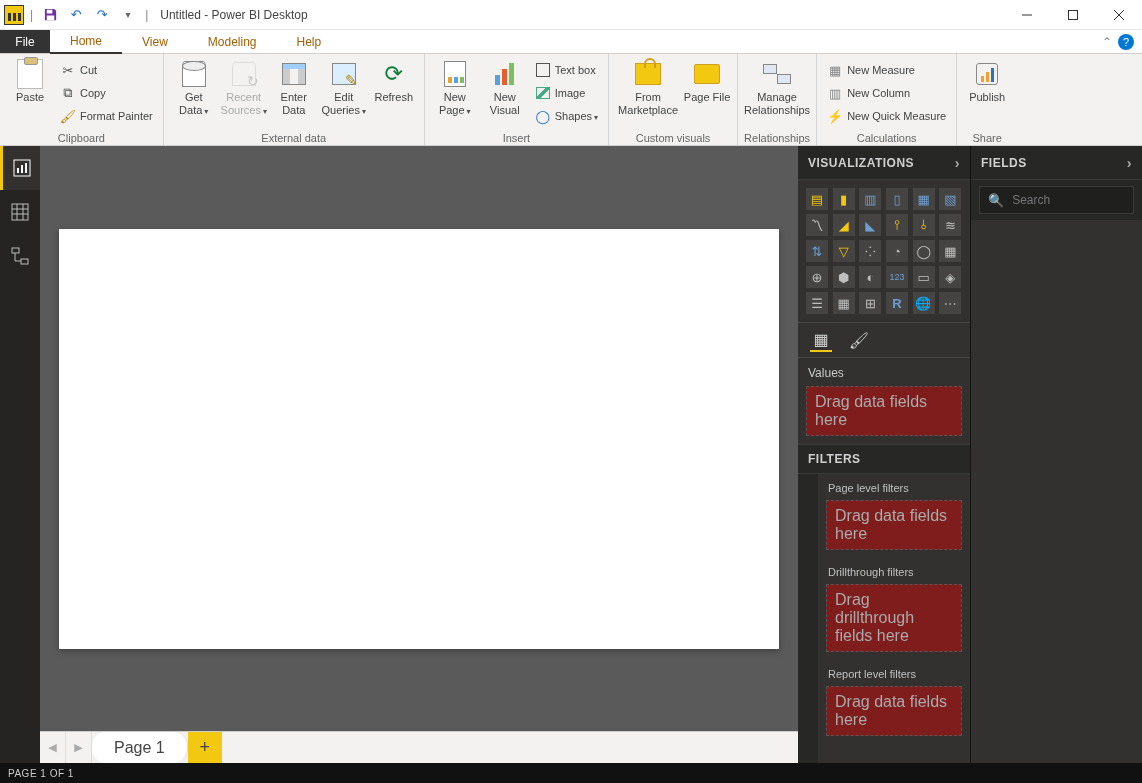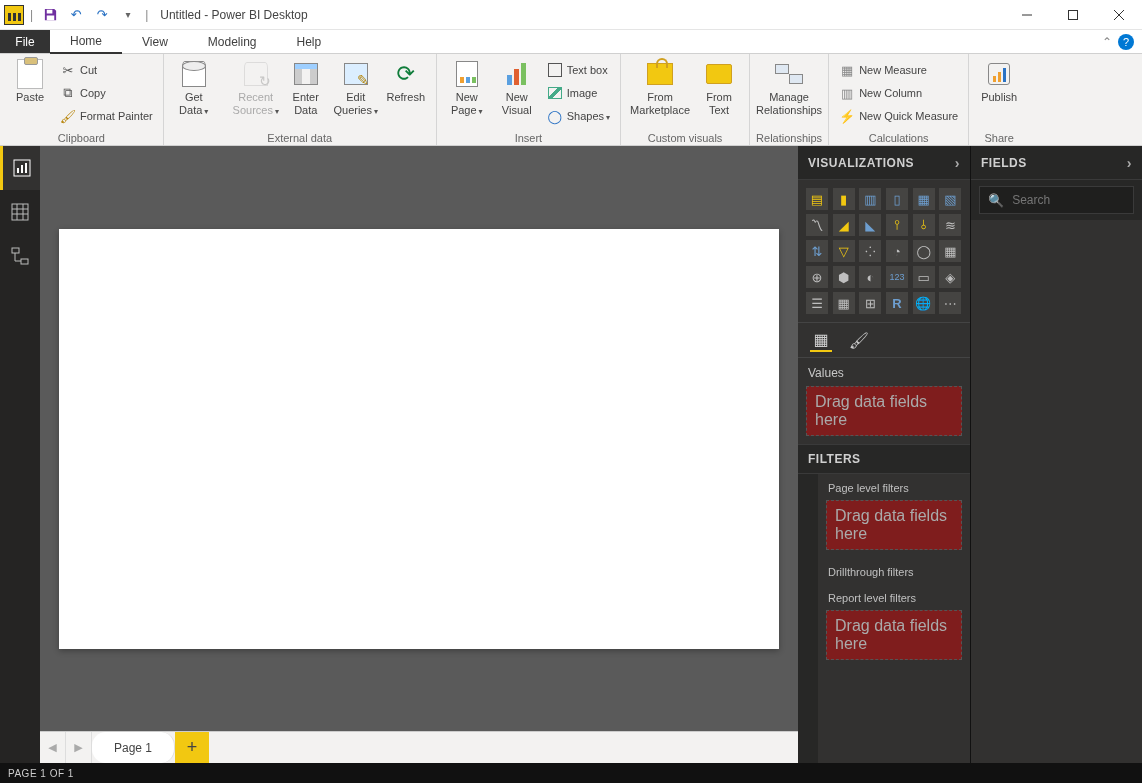--- a/index.html
+++ b/index.html
@@ -13,35 +13,35 @@
 .qat-divider { color: #888; font-size: 12px; margin: 0 2px; }
 .qat-btn { width: 22px; height: 22px; display: flex; align-items: center; justify-content: center; color: #5c2e91; font-size: 13px; cursor: pointer; }
 .qat-save { color: #7030a0; }
 .titlebar-title { font-size: 12px; color: #444; margin-left: 6px; }
 .titlebar-right { margin-left: auto; display: flex; }
 .win-btn { width: 46px; height: 30px; display: flex; align-items: center; justify-content: center; font-size: 11px; cursor: pointer; }
 
 
 .ribbon-tabs { height: 24px; background: #fff; display: flex; align-items: stretch; border-bottom: 1px solid #d0d0d0; }
 .ribbon-tab-file { background: #333; color: #fff; width: 50px; font-size: 12px; display: flex; align-items: center; justify-content: center; cursor: pointer; }
-.ribbon-tab { padding: 0 20px; font-size: 12px; color: #404040; display: flex; align-items: center; cursor: pointer; }
+.ribbon-tab { padding: 0 20px; font-size: 12px; color: #a16207; display: flex; align-items: center; cursor: pointer; }
 .ribbon-tab.active { background: #fff; border-bottom: 2px solid #333; margin-bottom: -1px; }
 .ribbon-tabs-right { margin-left: auto; display: flex; align-items: center; padding-right: 8px; gap: 6px; }
 .help-icon { width: 16px; height: 16px; border-radius: 50%; background: #0078d4; color: #fff; font-size: 11px; display: flex; align-items: center; justify-content: center; cursor: pointer; }
 .collapse-arrow { color: #888; font-size: 12px; cursor: pointer; }
 
 
 .ribbon { height: 92px; background: #f3f2f1; border-bottom: 1px solid #d0d0d0; display: flex; }
 .ribbon-group { border-right: 1px solid #d5d5d5; display: flex; flex-direction: column; padding: 2px 6px 0; }
 .ribbon-group-body { flex: 1; display: flex; align-items: flex-start; gap: 2px; }
 .ribbon-group-label { font-size: 11px; color: #666; text-align: center; padding: 2px 0 1px; }
 .rb-large { display: flex; flex-direction: column; align-items: center; width: 48px; padding-top: 4px; cursor: pointer; font-size: 11px; color: #444; text-align: center; line-height: 1.15; }
 .rb-large .ic { width: 28px; height: 28px; margin-bottom: 3px; display: flex; align-items: center; justify-content: center; font-size: 22px; }
 .rb-large.wide { width: 66px; }
-.rb-large.disabled { color: #aaa; margin-left: 12px; }
+.rb-large.disabled { color: #aaa; }
 .rb-large.disabled .ic { opacity: .4; }
 .rb-small-col { display: flex; flex-direction: column; gap: 1px; padding-top: 3px; }
 .rb-small { display: flex; align-items: center; gap: 4px; font-size: 11px; color: #444; padding: 1px 4px; cursor: pointer; height: 22px; }
 .rb-small .ic-sm { width: 16px; height: 16px; display: flex; align-items: center; justify-content: center; font-size: 13px; }
 .drop-caret { font-size: 8px; color: #555; margin-left: 2px; }
 
 
 .ic-paste { width: 26px; height: 30px; background: linear-gradient(#fff,#fff); border: 1px solid #bbb; position: relative; }
 .ic-paste::before { content:""; position:absolute; top:-3px; left:6px; width:12px; height:6px; background:#d9c07b; border:1px solid #999; border-radius:2px; }
 .ic-cut { color:#555; }
@@ -80,21 +80,21 @@
 .leftbar { width: 40px; background: #252423; display: flex; flex-direction: column; }
 .leftbar-btn { height: 44px; display: flex; align-items: center; justify-content: center; cursor: pointer; color: #bbb; }
 .leftbar-btn.active { border-left: 3px solid #f2c811; color: #fff; background: #323130; }
 .lb-report{font-size:18px;} .lb-data{font-size:16px;} .lb-model{font-size:14px;}
 
 .canvas-area { flex: 1; background: #5a5a5a; display: flex; flex-direction: column; overflow: hidden; }
 .canvas-scroll { flex: 1; background: #5a5a5a; padding: 12px; display: flex; align-items: center; justify-content: center; overflow: auto; }
 .report-page { background: #fff; width: 720px; height: 420px; box-shadow: 0 2px 6px rgba(0,0,0,.3); }
 .page-tabs { height: 32px; background: #f3f2f1; display: flex; align-items: stretch; border-top: 1px solid #ccc; }
 .pt-nav { width: 26px; display: flex; align-items: center; justify-content: center; color: #aaa; background: #f3f2f1; border-right: 1px solid #ddd; cursor: pointer; font-size: 11px; }
-.pt-tab { padding: 0 22px; font-size: 12px; color: #444; background: #fff; border-right: 1px solid #ddd; display: flex; align-items: center; cursor: pointer; border-radius: 14px; }
+.pt-tab { padding: 0 22px; font-size: 16px; color: #444; background: #fff; border-right: 1px solid #ddd; display: flex; align-items: center; cursor: pointer; border-radius: 14px; }
 .pt-add { width: 34px; background: #f2c811; display: flex; align-items: center; justify-content: center; color: #444; font-size: 18px; cursor: pointer; }
 
 
 .pane { background: #272726; color: #d0d0d0; display: flex; flex-direction: column; }
 .pane-viz { width: 172px; }
 .pane-fields { width: 172px; border-left: 1px solid #111; }
 .pane-header { height: 34px; display: flex; align-items: center; justify-content: space-between; padding: 0 10px; font-size: 12px; font-weight: 600; letter-spacing: .5px; background: #272726; border-bottom: 1px solid #3a3a3a; cursor: pointer; }
 .pane-header span.chev { color: #aaa; font-size: 14px; }
 .viz-gallery { display: grid; grid-template-columns: repeat(6, 1fr); gap: 4px; padding: 8px; background: #323130; }
 .viz-item { width: 22px; height: 22px; background: #454442; display: flex; align-items: center; justify-content: center; font-size: 13px; color: #bfbfbf; cursor: pointer; }
@@ -272,21 +272,21 @@
       <div class="rb-large wide">
           <div class="ic">
             <div class="ic-store"></div>
           </div>
           <span>From Marketplace</span>
         </div>
       <div class="rb-large">
           <div class="ic">
             <div class="ic-folder"></div>
           </div>
-          <span>From Text</span>
+          <span>Page File</span>
         </div>
     </div>
     <div class="ribbon-group-label">Custom visuals</div>
   </div>
 
   <div class="ribbon-group">
     <div class="ribbon-group-body">
       <div class="rb-large wide">
           <div class="ic">
             <div class="ic-rel"></div>
@@ -418,20 +418,21 @@
     </div>
     <div style="background:#323130;">
       <div class="pane-section-label">Values</div>
       <div class="drop-zone">Drag data fields here</div>
     </div>
     <div class="filters-header">FILTERS</div>
     <div style="background:#323130;flex:1;overflow:auto;margin-left:20px;">
       <div class="filter-label">Page level filters</div>
       <div class="drop-zone">Drag data fields here</div>
       <div class="filter-label">Drillthrough filters</div>
+      <div class="drop-zone">Drag drillthrough fields here</div>
       <div class="filter-label">Report level filters</div>
       <div class="drop-zone">Drag data fields here</div>
     </div>
   </div>
 
   <div class="pane pane-fields">
     <div class="pane-header">
       <span>FIELDS</span>
       <span class="chev">›</span>
     </div>

